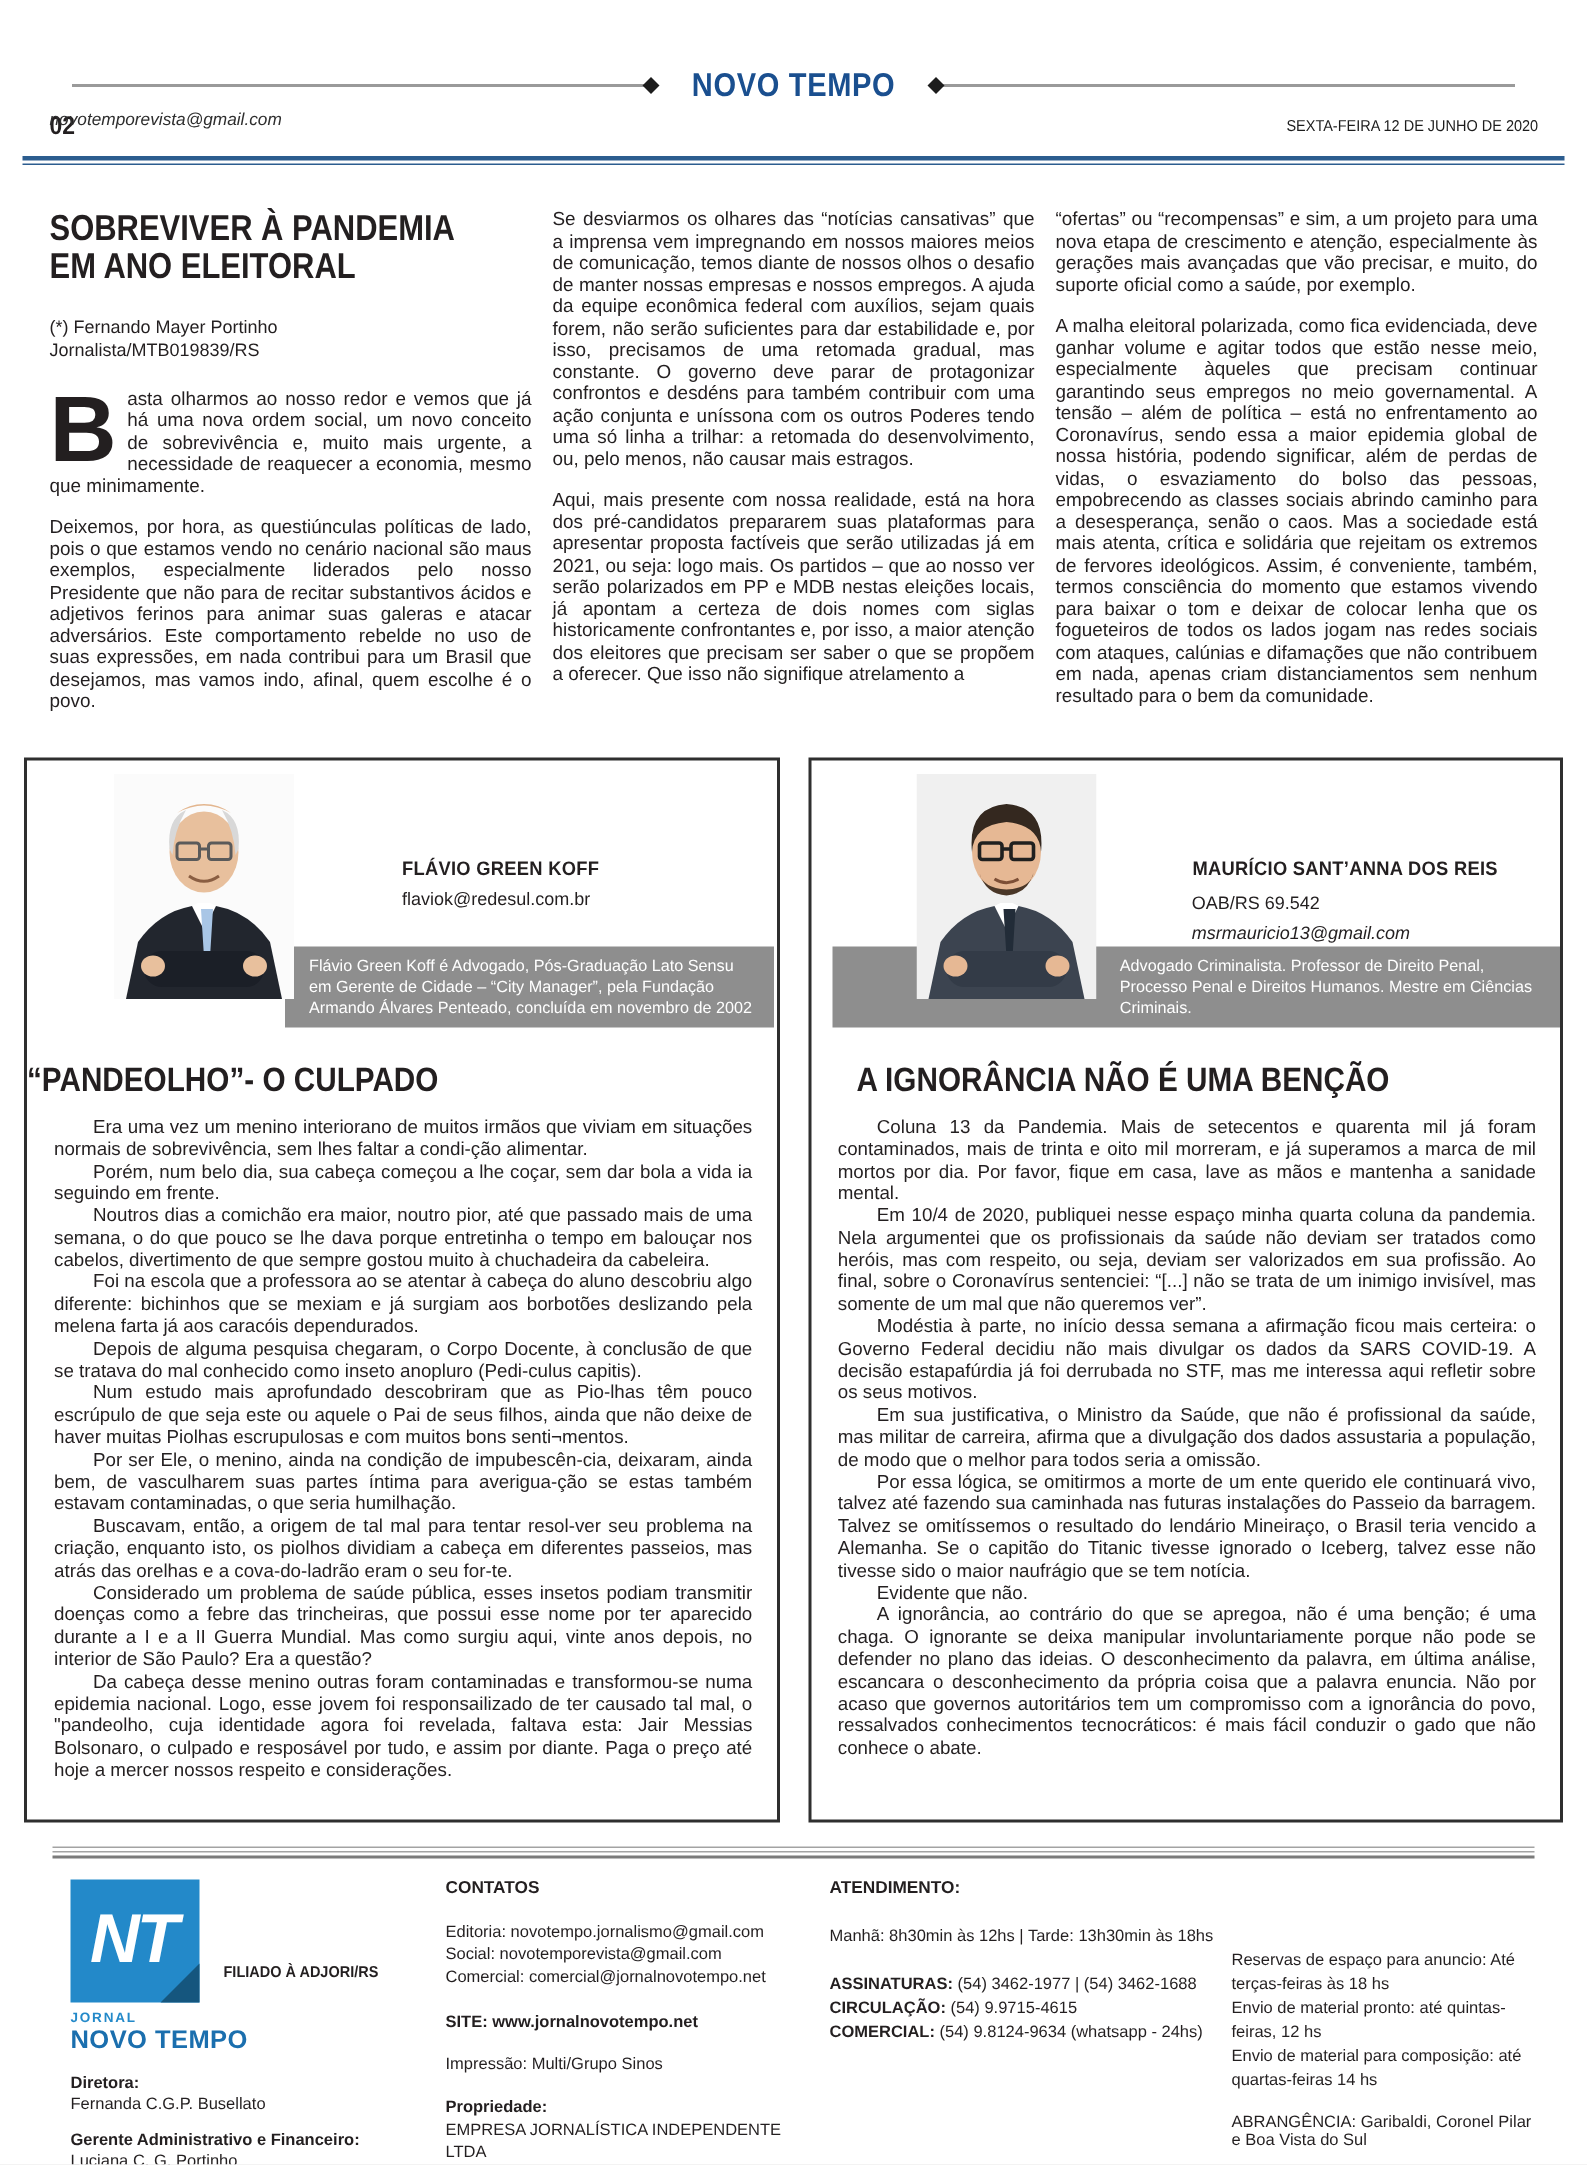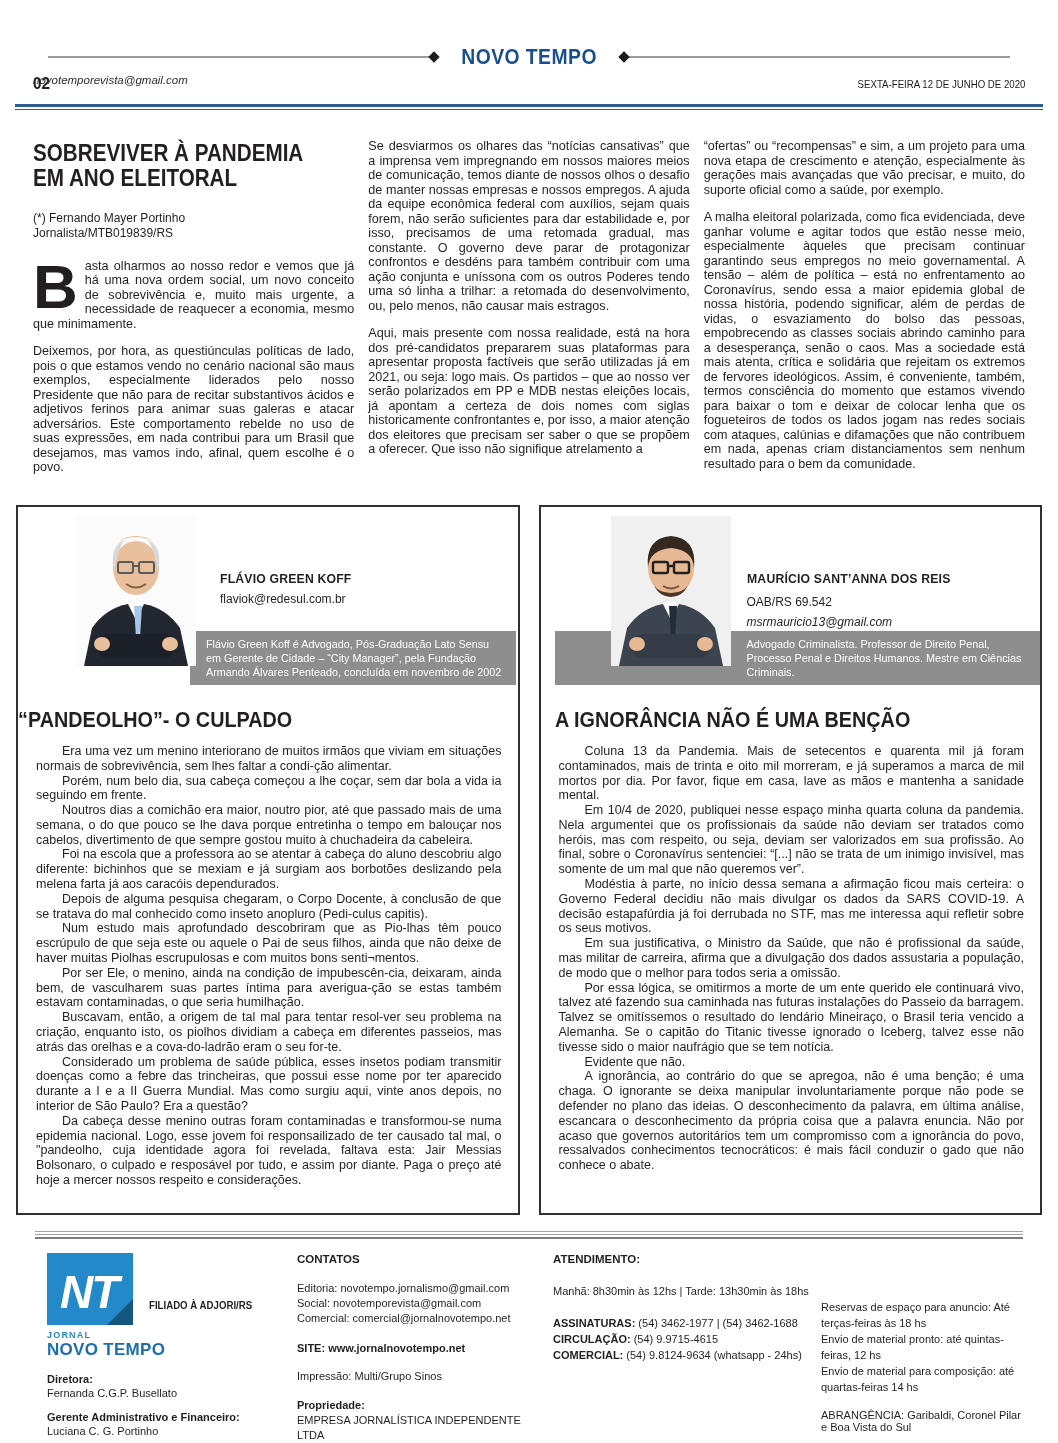--- a/index.html
+++ b/index.html
@@ -29,56 +29,56 @@
   .lead .col { flex:1; min-width:0; }
   .lead h1 { font-size:24px; line-height:1.04; margin:2px 0 20px; }
   .lead h1 span { display:block; transform:scaleX(.86); transform-origin:left; white-space:nowrap; }
   .byline { font-size:12px; line-height:15px; margin-bottom:18px; }
   .lead p { font-size:12.6px; line-height:14.5px; text-align:justify; margin:0 0 13px; }
   .dropcap { float:left; font-size:62px; line-height:50px; font-weight:bold; margin:3px 7px 0 0; }
 
   
   .boxes { display:flex; gap:19px; margin:17px 16px 0; }
   .box { flex:1; border:2px solid #2f2f2f; height:710px; overflow:hidden; background:#fff; }
-  .author-card { position:relative; height:174px; }
+  .author-card { position:relative; height:174px;padding-left:48px; }
   .photo { position:absolute; top:8px; width:120px; height:152px; z-index:2; }
   .box.leftbox  .photo { left:58px; }
   .box.rightbox .photo { left:70px; }
   .author-info { padding-top:64px; }
   .box.leftbox  .author-info { margin-left:202px; }
   .box.rightbox .author-info { margin-left:206px; }
   .a-name { font-size:13px; font-weight:bold; letter-spacing:.2px; transform:scaleX(.94); transform-origin:left; white-space:nowrap; }
   .a-oab { font-size:12px; margin-top:9px; }
   .a-email { font-size:12px; margin-top:6px; }
   .a-email.italic { font-style:italic; }
   .bio-bar { position:absolute; top:124px; min-height:48px; background:#8e8e8e; color:#fff;
     font-size:10.8px; line-height:14px; z-index:1; }
   .box.leftbox  .bio-bar { left:172px; right:2px; padding:6px 12px 6px 16px; }
   .box.rightbox .bio-bar { left:14px;  right:0;  padding:6px 12px 6px 192px; }
   .box h2 { font-size:22.5px; margin:26px 0 11px; }
   .box h2 span { display:inline-block; transform:scaleX(.88); transform-origin:left; white-space:nowrap; }
   .box.leftbox  h2 { }
-  .box.rightbox h2 { padding-left:14px; }
+  .box.rightbox h2 { padding-left:30px; }
   .abody { padding:0 16px 0 18px; }
   .abody p { font-size:12.5px; line-height:14.8px; text-align:justify; text-indent:26px; margin:0; }
 
   
   .triple-rule { height:8px; margin:16px 35px 0; border-top:1px solid #a3a3a3; border-bottom:2px solid #7b7b7b; position:relative; }
   .triple-rule::before { content:""; position:absolute; left:0; right:0; top:2px; height:1px; background:#a3a3a3; }
 
   
   .footer { display:flex; gap:12px; margin:14px 33px 0; font-size:11px; }
   .f1 { width:252px; }
   .f2 { width:244px; }
   .fright { flex:1; }
   .fright-top { display:flex; }
   .f3 { width:268px; }
   .f4 { flex:1; padding-top:46px; }
   .logo-row { display:flex; align-items:flex-end; }
-  .nt-logo { width:86px; height:72px; background:#2389c9; position:relative; margin-left:14px; flex:0 0 auto; }
+  .nt-logo { width:86px; height:82px; background:#2389c9; position:relative; margin-left:14px; flex:0 0 auto; }
   .nt-logo .mono { position:absolute; left:13px; top:12px; color:#fff; font-weight:bold; font-style:italic; font-size:46px; letter-spacing:-2px; }
   .nt-logo::after { content:""; position:absolute; right:0; bottom:0; border-left:26px solid transparent; border-bottom:26px solid #15567e; }
   .affil { font-weight:bold; font-size:10.5px; margin-left:16px; margin-bottom:14px; transform:scaleX(.92); transform-origin:left; white-space:nowrap; }
   .logo-jornal { color:#2389c9; font-size:9px; letter-spacing:1.2px; margin:5px 0 0 14px; font-weight:bold; }
   .logo-name { color:#1b6fae; font-size:17px; font-weight:bold; margin-left:14px; letter-spacing:.3px; }
   .staff { margin:12px 0 0 14px; }
   .staff-item { margin-bottom:10px; line-height:14px; }
   .lbl { font-weight:bold; }
   .fhead { font-weight:bold; font-size:11.5px; }
   .f2 .flines { margin-top:16px; line-height:15px; }

